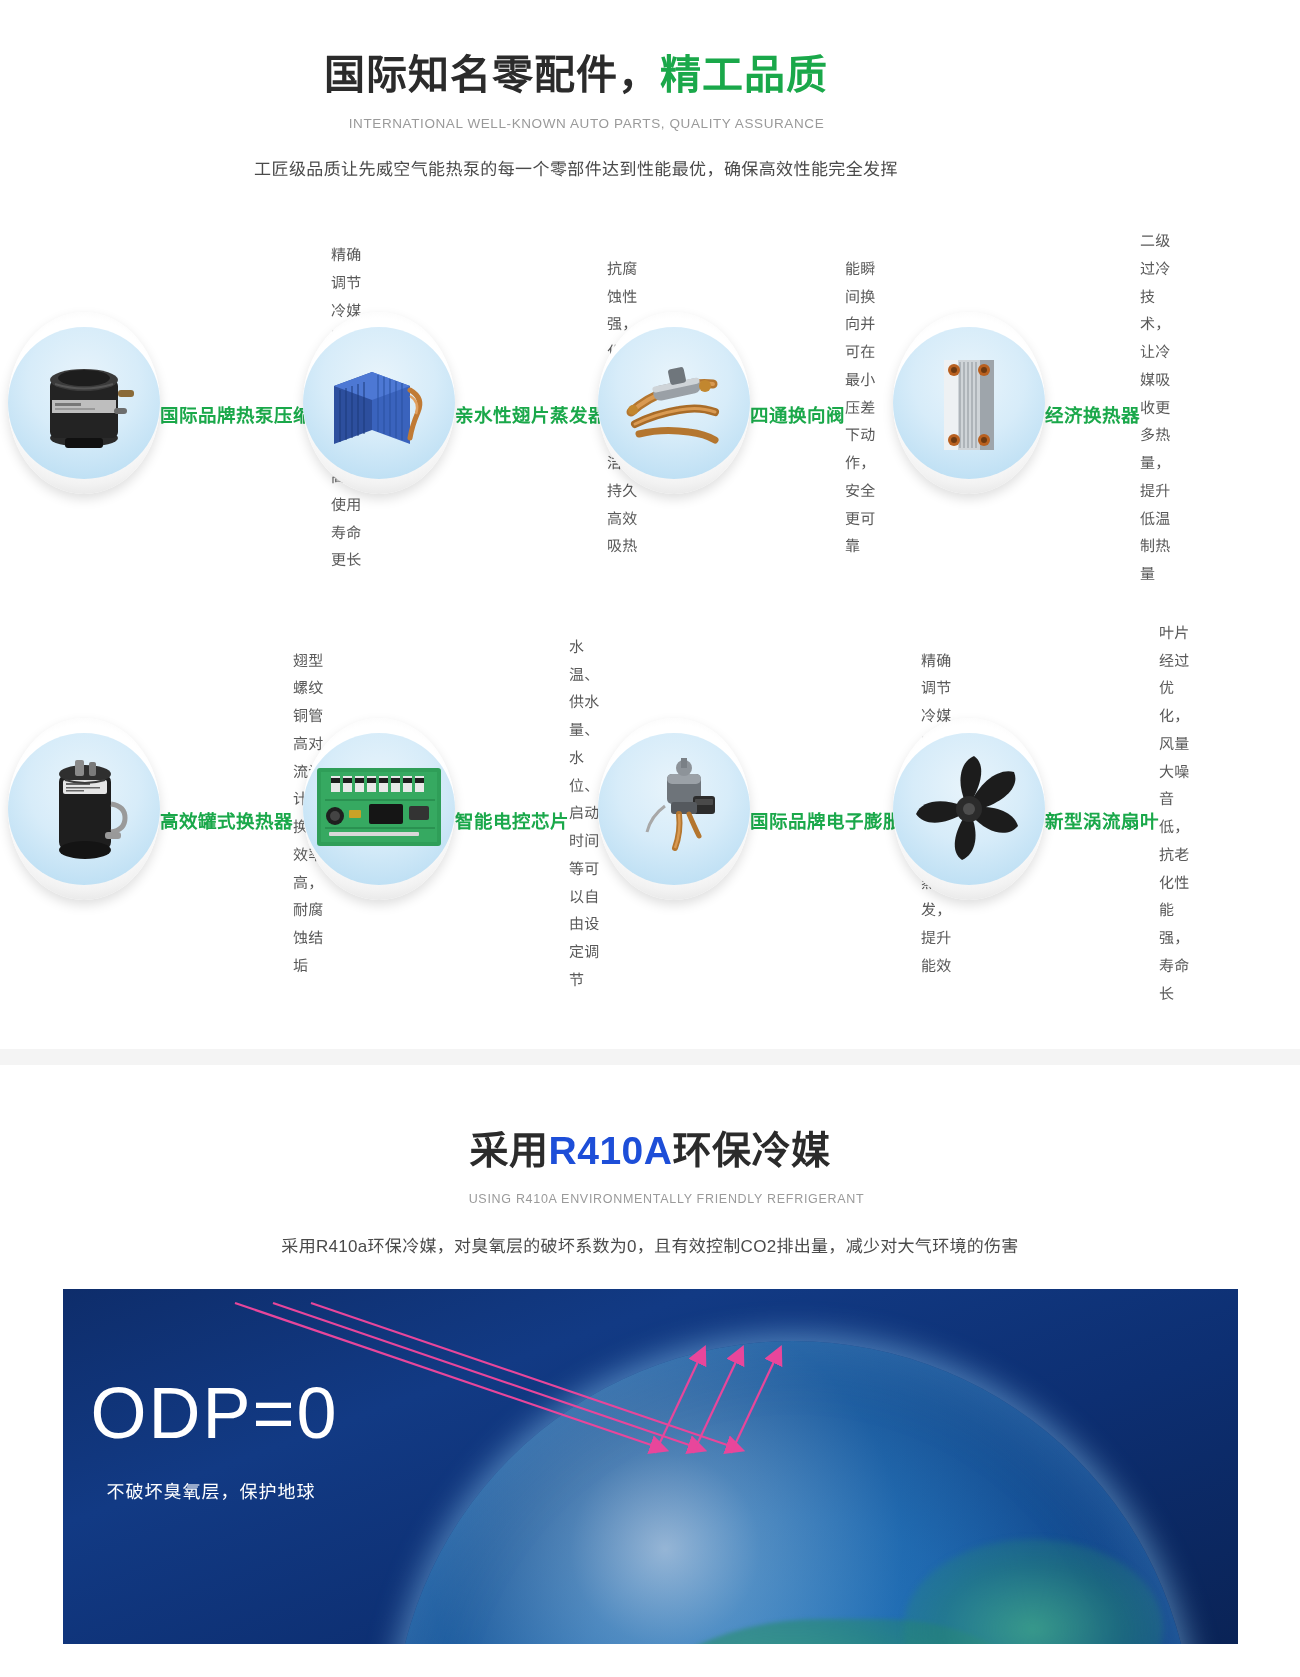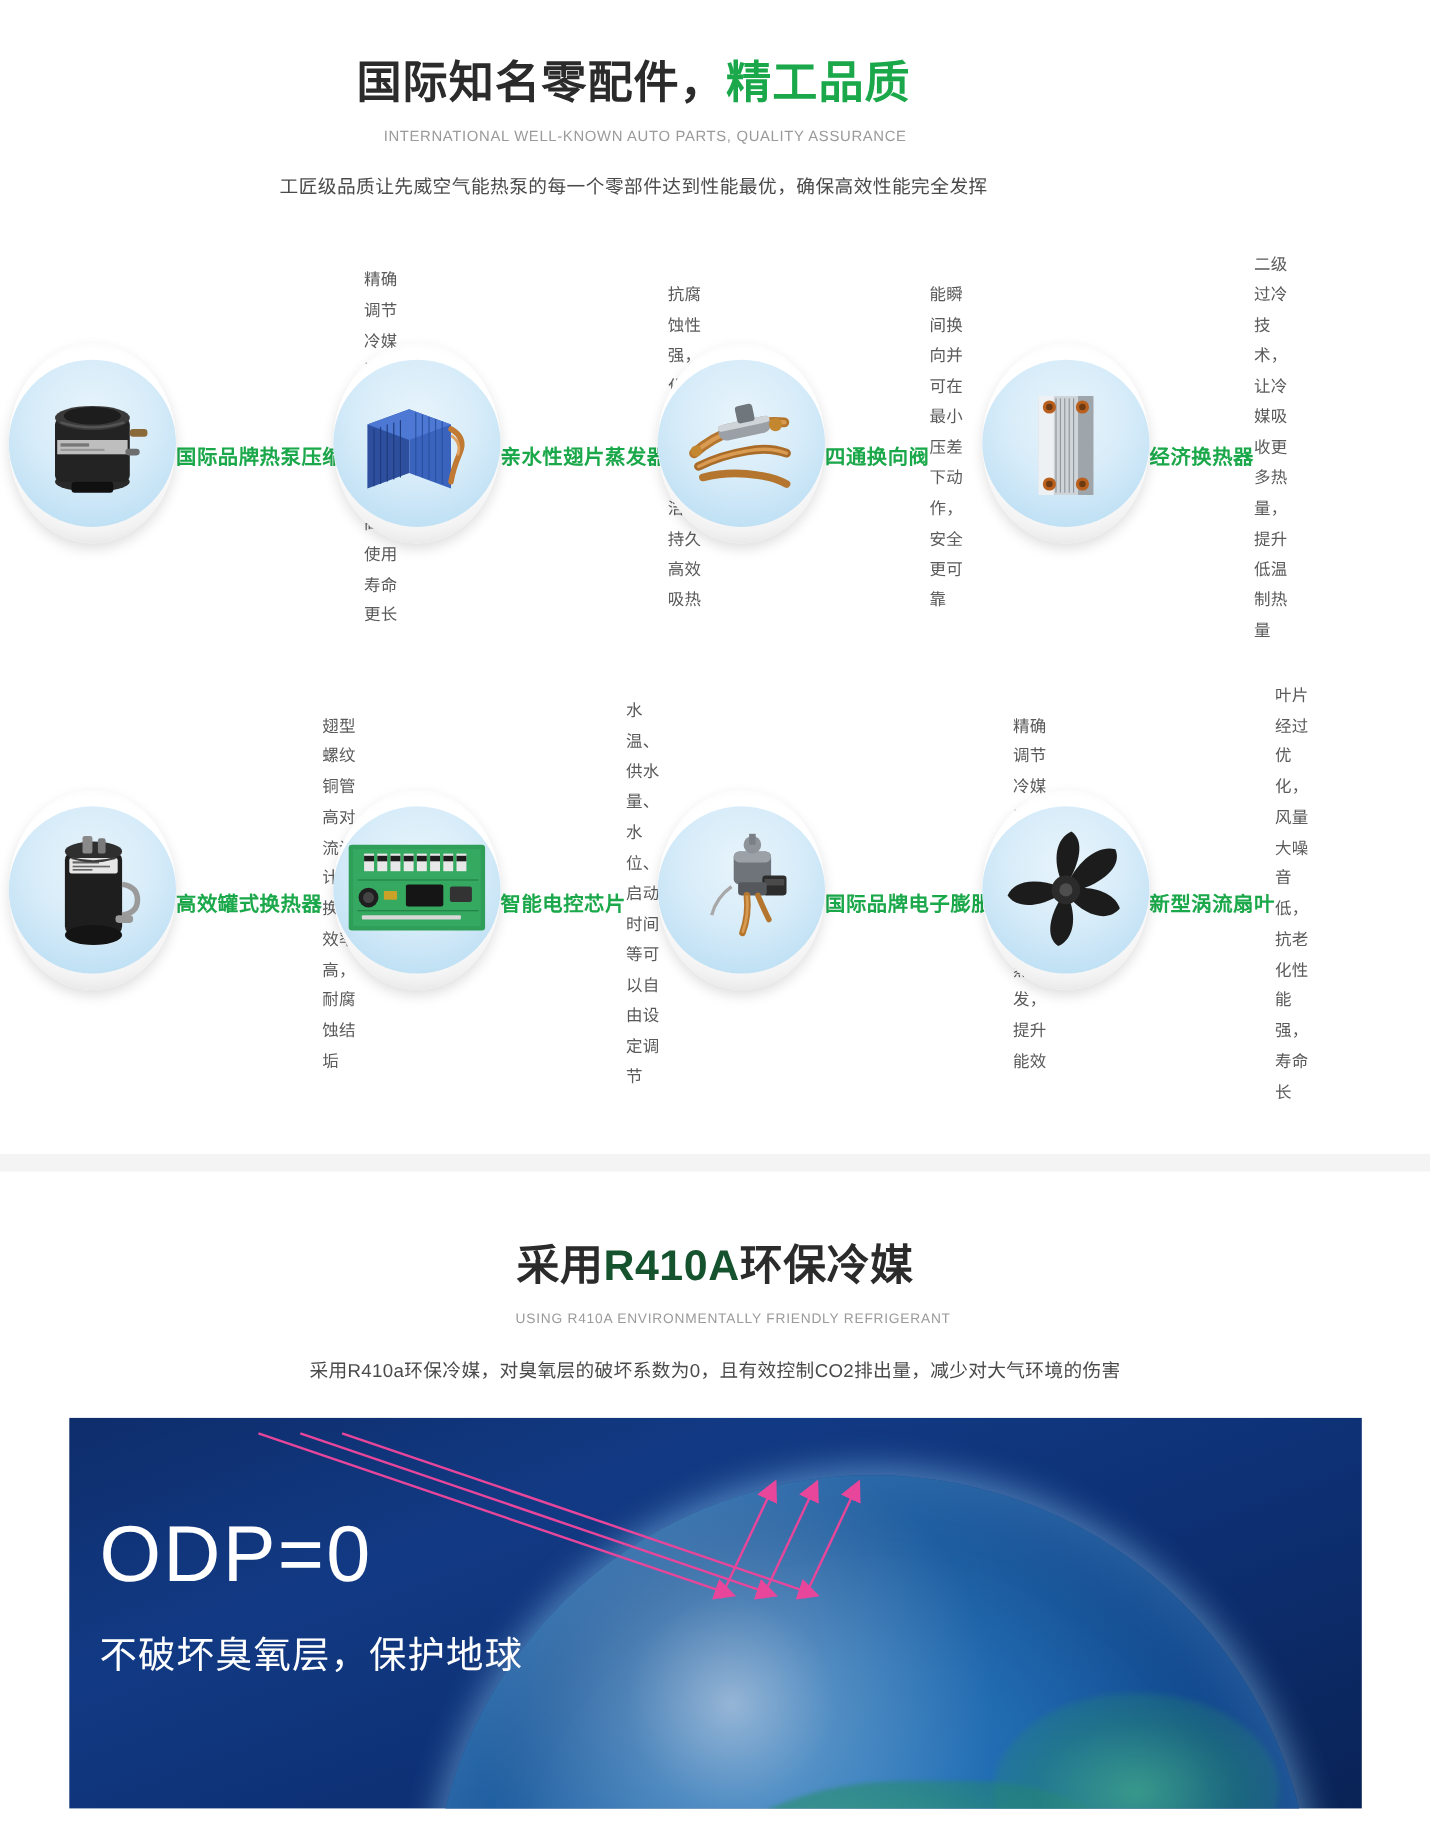--- a/index.html
+++ b/index.html
@@ -135,21 +135,21 @@
     padding-top: 54px;
   }
   .r-title {
     font-size: 39px;
     font-weight: bold;
     color: #2b2b2b;
     letter-spacing: 0.5px;
     white-space: nowrap;
   }
   .r-title .accent {
-    color: #14532d;
+    color: #1d4ed8;
   }
   .r-sub-en {
     font-size: 12.5px;
     color: #9a9a9a;
     letter-spacing: 0.7px;
     margin-top: 17px;
     white-space: nowrap;
     padding-left: 33px;
   }
   .r-lead {
@@ -221,24 +221,25 @@
   }
   .odp {
     font-size: 72px;
     color: #ffffff;
     font-weight: normal;
     letter-spacing: 2px;
     line-height: 1;
     font-family: "Liberation Sans", "DejaVu Sans", sans-serif;
   }
   .odp-sub {
-    font-size: 34px;
+    font-size: 18px;
     color: #ffffff;
     margin-top: 28px;
     letter-spacing: 1px;
+    margin-left: 16px;
   }
 
   .rays {
     position: absolute;
     left: 0; top: 0;
     width: 1175px;
     height: 355px;
     z-index: 4;
     pointer-events: none;
   }

